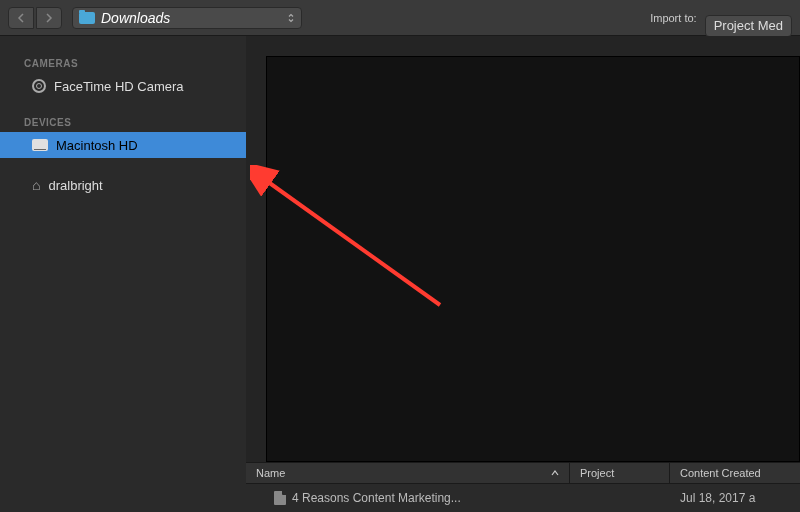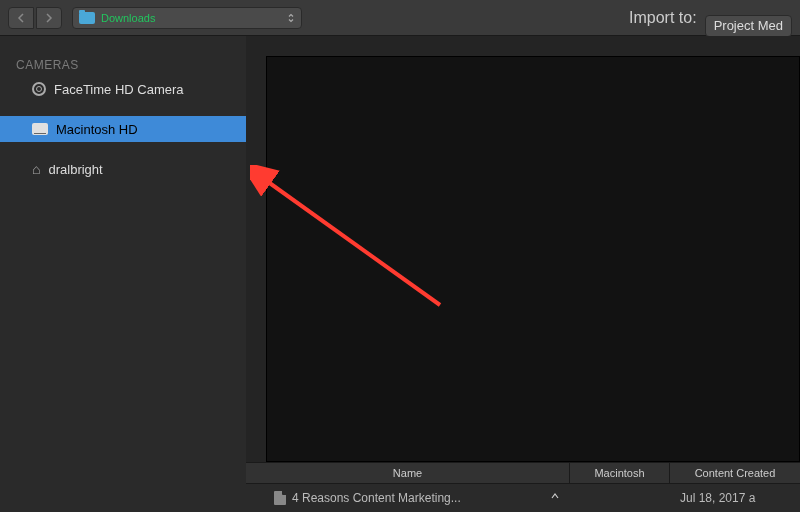--- a/index.html
+++ b/index.html
@@ -7,48 +7,48 @@
     
     .toolbar { height: 36px; background: #3a3a3a; display: flex; align-items: center; padding: 0 8px; border-bottom: 1px solid #1a1a1a; }
     .nav-btns { display: flex; gap: 2px; }
     .nav-btn { width: 26px; height: 22px; background: #4a4a4a; border: 1px solid #2a2a2a; display: flex; align-items: center; justify-content: center; color: #888; font-size: 12px; }
     .nav-btn.left { border-radius: 4px 0 0 4px; }
     .nav-btn.right { border-radius: 0 4px 4px 0; }
     
     .location-dropdown { margin-left: 10px; height: 22px; background: #4a4a4a; border: 1px solid #2a2a2a; border-radius: 4px; display: flex; align-items: center; padding: 0 6px; width: 230px; position: relative; }
     .folder-icon { width: 16px; height: 12px; background: #4aa8d8; border-radius: 2px 2px 2px 2px; position: relative; margin-right: 6px; }
     .folder-icon::before { content: ''; position: absolute; top: -2px; left: 0; width: 6px; height: 3px; background: #4aa8d8; border-radius: 1px 1px 0 0; }
-    .location-text { color: #22c55e; font-size: 11px; flex: 1; }
+    .location-text { color: #ffffff; font-size: 14px; flex: 1; font-style: italic; }
     .dropdown-arrows { color: #aaa; font-size: 10px; line-height: 1; display: flex; flex-direction: column; gap: 0; }
     
     .import-to { margin-left: auto; display: flex; align-items: center; gap: 8px; }
-    .import-label { color: #ccc; font-size: 16px; margin-left: 12px; }
+    .import-label { color: #ccc; font-size: 11px; margin-left: 12px; }
     .import-dropdown { height: 22px; background: #4a4a4a; border: 1px solid #2a2a2a; border-radius: 4px; padding: 0 8px; display: flex; align-items: center; color: #ddd; font-size: 13px; min-width: 80px; margin-top: 16px; }
     
     .main { display: flex; height: calc(100% - 36px); }
     .sidebar { width: 246px; background: #2a2a2a; padding-top: 18px; }
-    .section-header { color: #7a7a7a; font-size: 12px; font-weight: 400; letter-spacing: 0.5px; padding: 4px 16px; }
+    .section-header { color: #7a7a7a; font-size: 10px; font-weight: 700; letter-spacing: 0.5px; padding: 4px 24px; }
     .sidebar-item { display: flex; align-items: center; height: 26px; padding: 0 12px 0 32px; font-size: 13px; color: #ddd; gap: 8px; }
     .sidebar-item.selected { background: #3e8ad8; color: #000000; }
     .section { margin-bottom: 14px; }
     
     .camera-icon { width: 14px; height: 14px; border: 2px solid #aaa; border-radius: 50%; position: relative; }
     .camera-icon::after { content: ''; position: absolute; inset: 2px; border: 1px solid #aaa; border-radius: 50%; }
     .hdd-icon { width: 16px; height: 12px; background: #b0b0b0; border-radius: 2px; position: relative; }
     .hdd-icon::after { content: ''; position: absolute; bottom: 1px; left: 2px; right: 2px; height: 1px; background: #666; }
     .hdd-icon.sel { background: #e0e0e0; }
     .desktop-icon { width: 16px; height: 12px; background: linear-gradient(#4a8cb0, #3a6a8a); border-radius: 2px; border: 1px solid #888; }
     .home-icon { color: #aaa; font-size: 14px; line-height: 1; }
     
     .content { flex: 1; background: #242424; display: flex; flex-direction: column; }
     .preview { flex: 1; margin: 20px 0 0 20px; background: #121212; border: 1px solid #000; }
     
     .table { }
     .table-header { display: flex; background: #323232; border-top: 1px solid #1a1a1a; border-bottom: 1px solid #1a1a1a; height: 22px; }
-    .th { font-size: 11px; color: #ccc; padding: 4px 10px; border-right: 1px solid #1a1a1a; display: flex; align-items: center; gap: 12px; flex-direction: column; }
+    .th { font-size: 11px; color: #ccc; padding: 4px 10px; border-right: 1px solid #1a1a1a; display: flex; align-items: center; gap: 12px; }
     .th.name { flex: 1; }
     .th.duration { width: 100px; }
     .th.created { width: 130px; border-right: none; }
     .sort-arrow { font-size: 9px; margin-left: auto; }
     
     .table-row { display: flex; height: 28px; align-items: center; background: #2a2a2a; }
     .td { font-size: 12px; color: #bbb; padding: 0 10px; display: flex; align-items: center; gap: 6px; text-align: right; }
     .td.name { flex: 1; padding-left: 28px; }
     .td.duration { width: 100px; }
     .td.created { width: 130px; }
@@ -93,20 +93,21 @@
 <div class="main">
   <div class="sidebar">
     <div class="section">
       <div class="section-header">CAMERAS</div>
       <div class="sidebar-item">
         <span class="camera-icon"></span>
         <span>FaceTime HD Camera</span>
       </div>
     </div>
     <div class="section">
+      <div class="section-header">DEVICES</div>
       <div class="sidebar-item selected">
         <span class="hdd-icon sel"></span>
         <span>Macintosh HD</span>
       </div>
     </div>
     <div class="section">
       <div class="sidebar-item">
         <span class="home-icon">⌂</span>
         <span>dralbright</span>
       </div>
@@ -119,21 +120,21 @@
       <div class="table-header">
         <div class="th name">
           <span>Name</span>
           <span class="sort-arrow">
             <svg width="8" height="6" viewBox="0 0 8 6">
                 <path d="M1 5 L4 1 L7 5" stroke="#ccc" stroke-width="1.2" fill="none"></path>
               </svg>
           </span>
         </div>
         <div class="th duration">
-          <span>Macintosh</span>
+          <span>Project</span>
         </div>
         <div class="th created">
           <span>Content Created</span>
         </div>
       </div>
       <div class="table-row">
         <div class="td name">
           <span class="doc-icon"></span>
           <span>4 Reasons Content Marketing...</span>
         </div>

